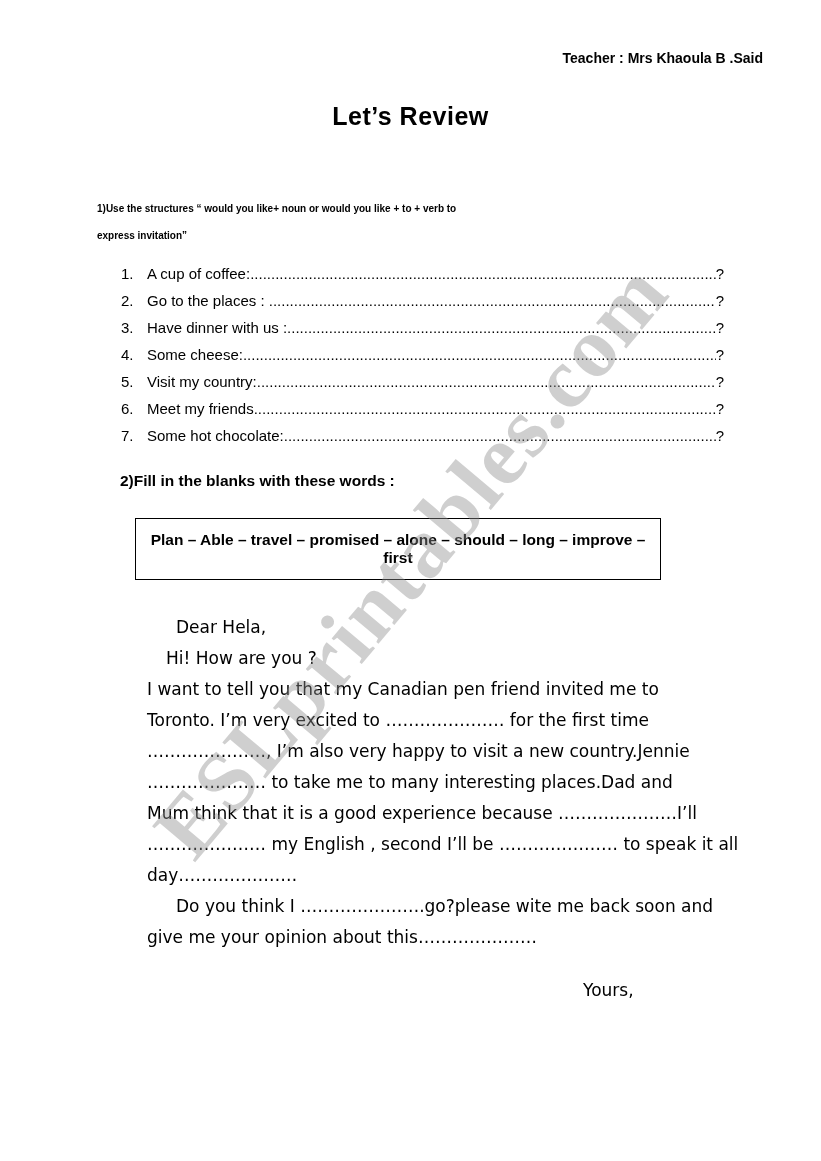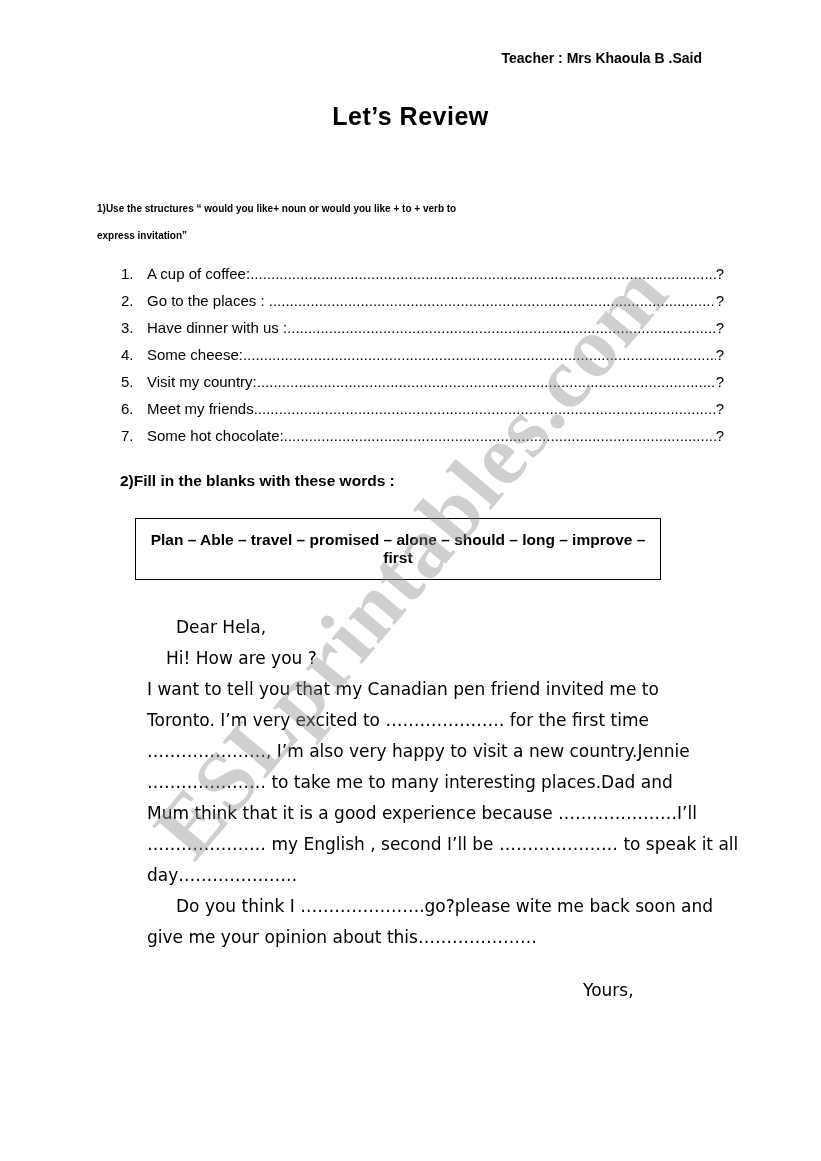--- a/index.html
+++ b/index.html
@@ -9,21 +9,21 @@
     width:821px;
     height:1161px;
     margin:0 auto;
     background:#ffffff;
     color:#000;
     font-family:"Liberation Sans", sans-serif;
     overflow:hidden;
   }
   .teacher-line {
     padding-top:50px;
-    padding-right:119px;
+    padding-right:58px;
     text-align:right;
     font-weight:bold;
     font-size:14px;
   }
   .doc-title {
     margin-top:36px;
     text-align:center;
     font-size:25px;
     font-weight:bold;
     letter-spacing:0.5px;

